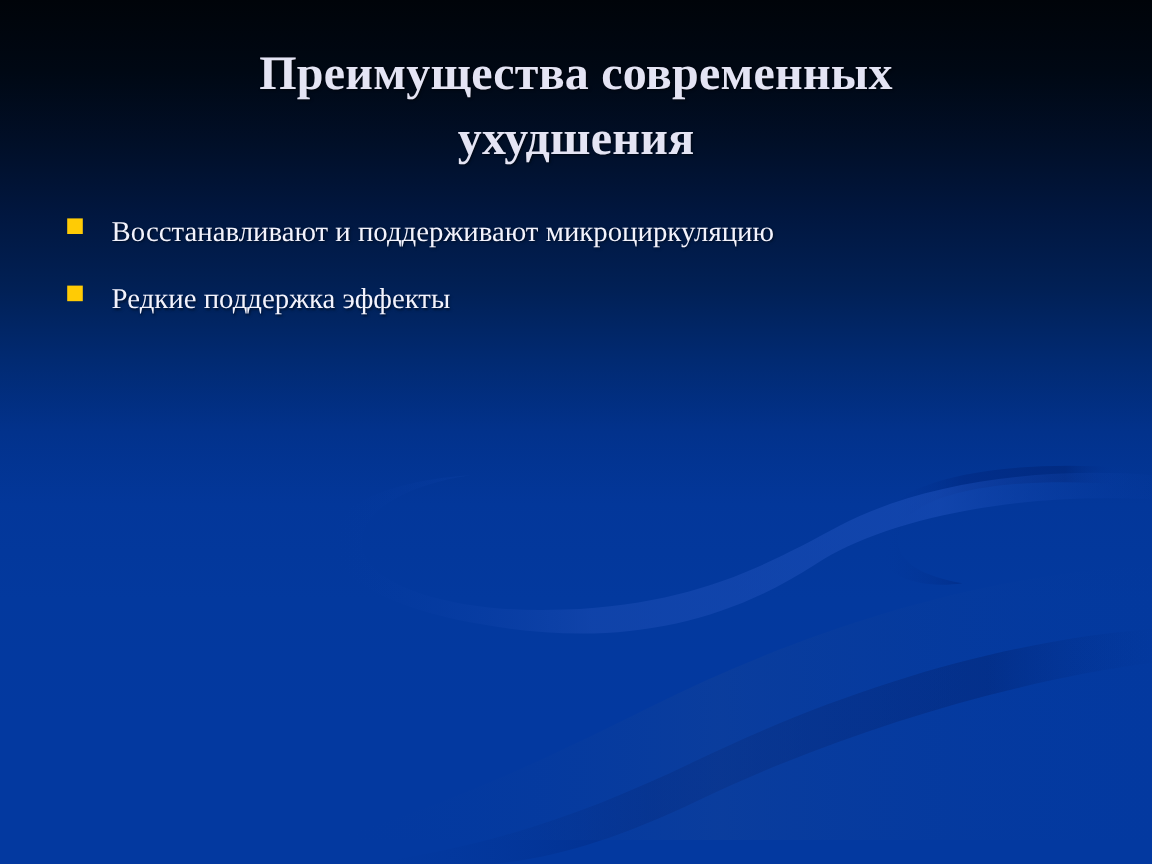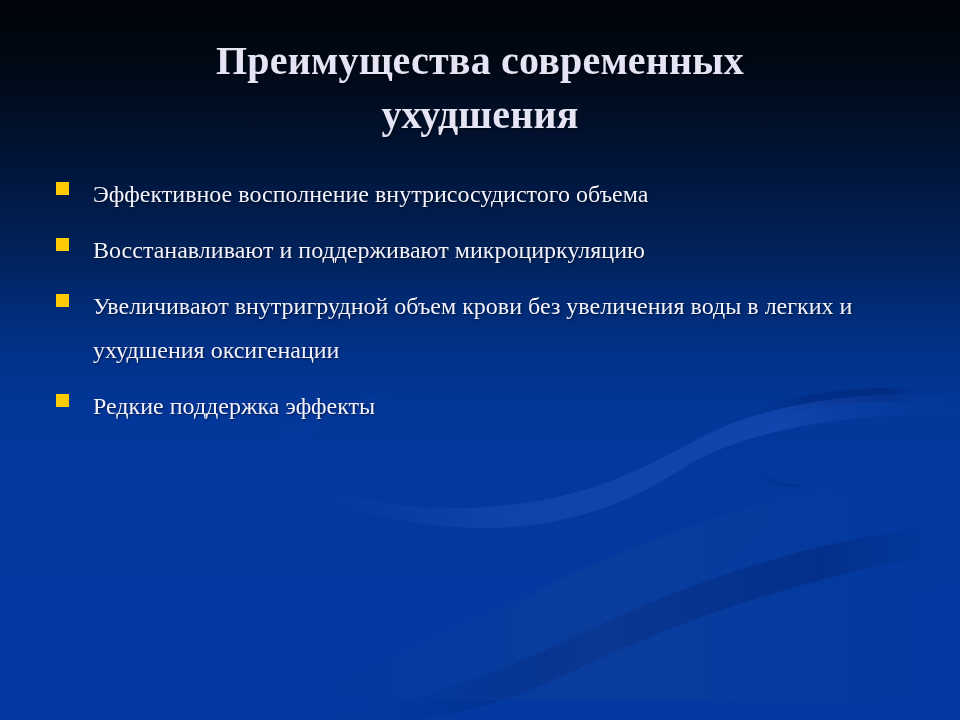--- a/index.html
+++ b/index.html
@@ -140,36 +140,28 @@
     </svg>
   </div>
 
   <div id="title">
     <span class="t-line">Преимущества современных</span>
     <span class="t-line">ухудшения</span>
   </div>
 
   <div id="bullets">
 
-    <div class="bullet-row">
-      <span class="bullet-marker"></span>
-      <span class="bullet-text">Эффективное восполнение внутрисосудистого объема</span>
-    </div>
 
 
 
     <div class="bullet-row">
       <span class="bullet-marker"></span>
       <span class="bullet-text">Восстанавливают и поддерживают микроциркуляцию</span>
     </div>
 
-    <div class="bullet-row">
-      <span class="bullet-marker"></span>
-      <span class="bullet-text">Увеличивают внутригрудной объем крови без увеличения воды в легких и ухудшения оксигенации</span>
-    </div>
 
     <div class="bullet-row">
       <span class="bullet-marker"></span>
       <span class="bullet-text">Редкие поддержка эффекты</span>
     </div>
 
   </div>
 
 </div>
 

